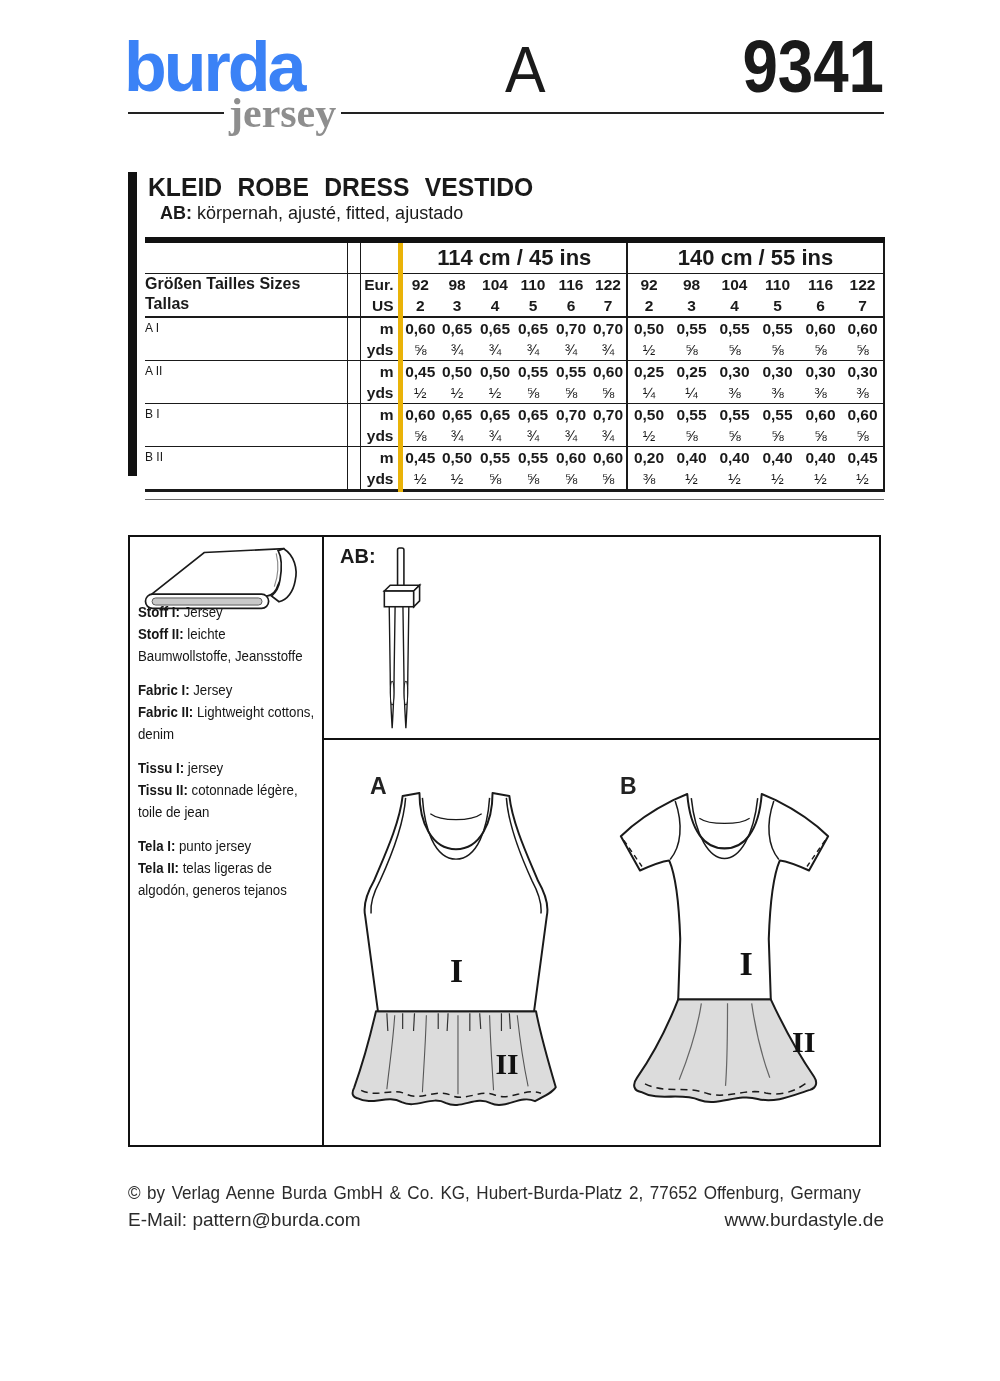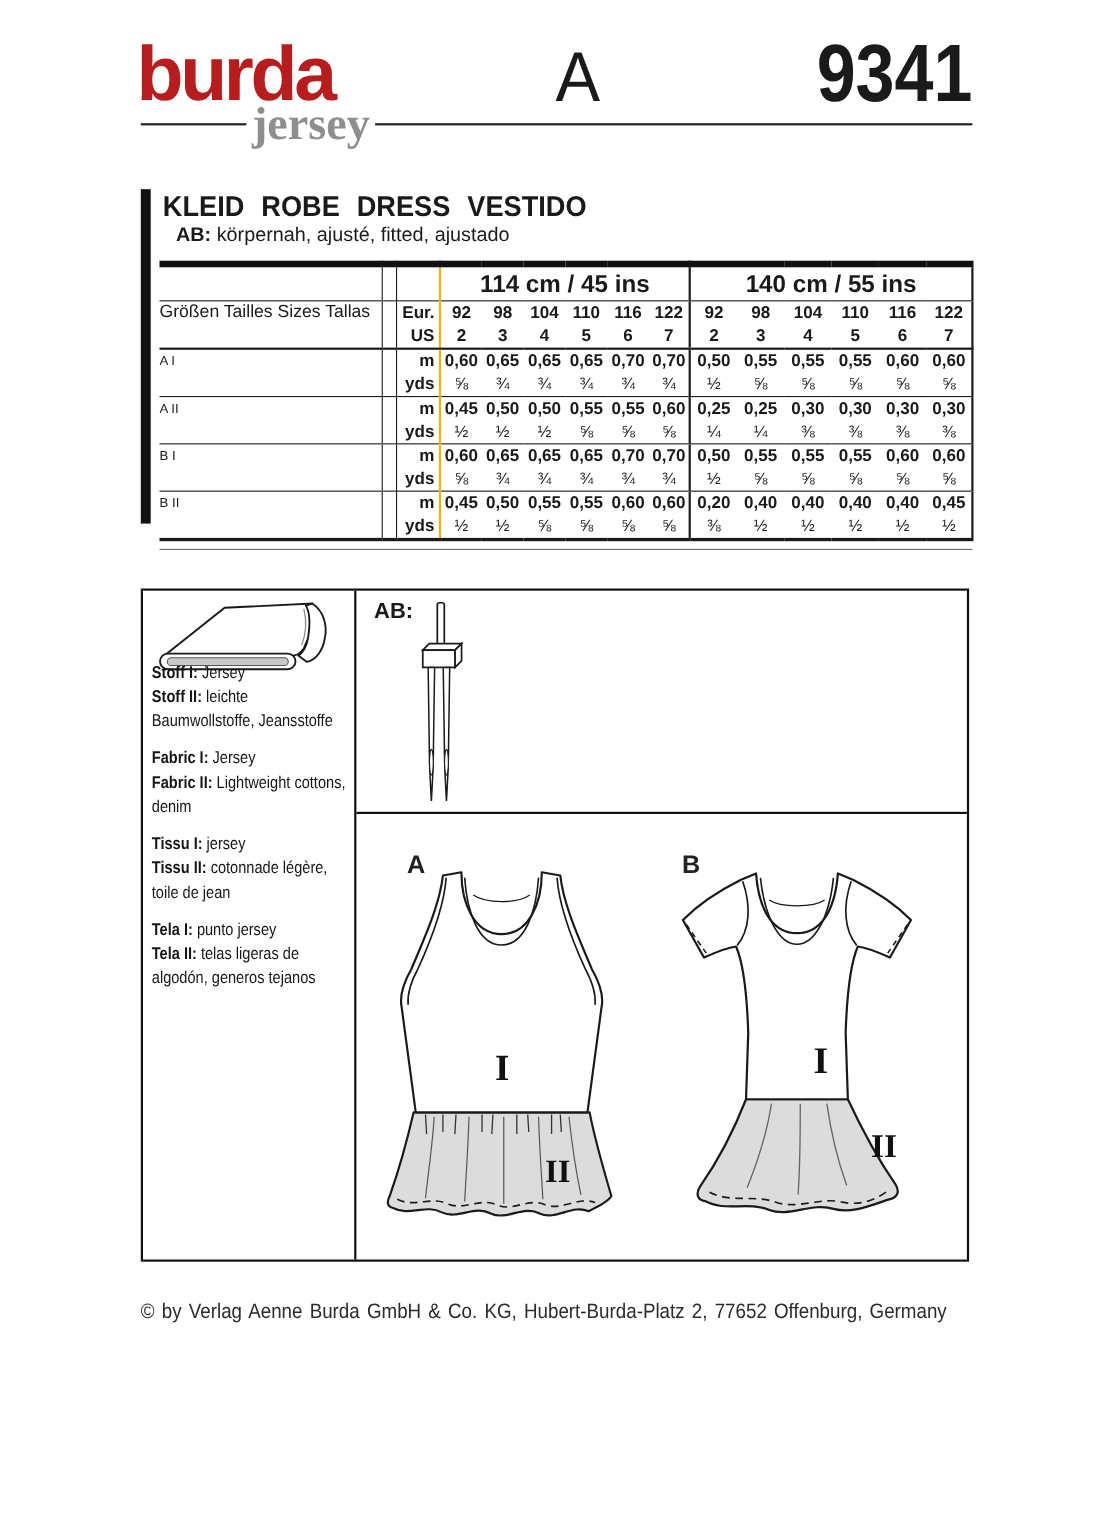--- a/index.html
+++ b/index.html
@@ -2,21 +2,21 @@
 <html><head>
 <meta charset="utf-8">
 <style>
   html,body{margin:0;padding:0;background:#ffffff;}
   #page{position:relative;width:1000px;height:1381px;background:#fff;overflow:hidden;
         font-family:"Liberation Sans",sans-serif;color:#1a1a1a;}
   [data-interactable]{box-sizing:border-box;}
 
   
   .brand{position:absolute;left:124px;top:32px;font-size:70px;font-weight:bold;
-         letter-spacing:-3px;color:#b91c1c;z-index:2;line-height:1;}
+         letter-spacing:-3px;color:#3b82f6;z-index:2;line-height:1;}
   .brand-sub{position:absolute;left:224px;top:92px;font-family:"Liberation Serif",serif;
          font-weight:bold;font-size:42px;color:#8e8e8e;background:#fff;padding:0 5px;
          z-index:3;line-height:1;}
   .header-rule{position:absolute;left:128px;top:112px;width:756px;height:2px;background:#222;z-index:1;}
   .view-letter{position:absolute;left:505px;top:38px;font-size:64px;line-height:1;
          transform:scaleX(.95);transform-origin:left top;}
   .pattern-number{position:absolute;left:690px;top:30px;width:194px;text-align:right;
          font-size:74px;font-weight:bold;line-height:1;transform:scaleX(.86);transform-origin:right top;}
 
   
@@ -28,25 +28,25 @@
 
   
   .tbl-wrap{position:absolute;left:145px;top:237px;}
   table.tbl{border-collapse:collapse;table-layout:fixed;width:739px;border-top:6px solid #111;}
   table.tbl td{padding:0;vertical-align:top;overflow:hidden;}
   .r1 td{height:30px;border-bottom:1px solid #1a1a1a;}
   .r2 td{height:42px;border-bottom:2px solid #1a1a1a;}
   .rd td{height:42px;border-bottom:1px solid #1a1a1a;}
   tr.last td{border-bottom:3px solid #1a1a1a;}
   .c-sp{border-left:1px solid #1a1a1a;border-right:1px solid #1a1a1a;}
-  .c-unit{border-right:2px solid #eab308;margin-left:19px;}
+  .c-unit{border-right:5px solid #eab308;margin-left:19px;}
   .grp-start{border-left:2px solid #1a1a1a;}
   .t-right{border-right:2px solid #1a1a1a;}
   .grp{font-size:22px;font-weight:bold;text-align:center;line-height:30px;white-space:nowrap;}
-  .size-label{font-size:16px;font-weight:normal;padding:2px 0 0 3px;line-height:20px;}
+  .size-label{font-size:16px;font-weight:bold;padding:2px 0 0 3px;line-height:20px;}
   .u-line{font-size:15.5px;font-weight:bold;text-align:right;padding-right:4px;line-height:21px;}
   .v-top{font-size:15.5px;font-weight:bold;text-align:center;line-height:21px;}
   .v-bot{font-size:15px;text-align:center;line-height:21px;}
   .row-label{font-size:12px;font-weight:normal;padding:1px 0 0 3px;line-height:21px;}
   .tbl-subline{position:absolute;left:145px;top:499px;width:739px;height:1px;background:#6a6a6a;}
 
   
   .panel{position:absolute;left:128px;top:535px;width:753px;height:612px;border:2px solid #111;}
   .panel-vdiv{position:absolute;left:192px;top:0;width:2px;height:608px;background:#111;}
   .panel-hdiv{position:absolute;left:194px;top:201px;right:0;height:2px;background:#111;}
@@ -488,14 +488,18 @@
       <path d="M76,13 C84,36 82,58 71,71" fill="none" stroke="#1a1a1a" stroke-width="1.5"></path>
       <path d="M174,13 C166,36 168,58 179,71" fill="none" stroke="#1a1a1a" stroke-width="1.5"></path>
       <path d="M25,52 L43,78" fill="none" stroke="#1a1a1a" stroke-width="1.4" stroke-dasharray="5 4"></path>
       <path d="M225,52 L207,78" fill="none" stroke="#1a1a1a" stroke-width="1.4" stroke-dasharray="5 4"></path>
       <text class="numeral" x="140" y="186" font-size="34" data-interactable="false">I</text>
       <text class="numeral" x="192" y="262" font-size="30" data-interactable="false">II</text>
     </svg>
   </div>
 
   <div class="footer1" data-interactable="false">© by Verlag Aenne Burda GmbH &amp; Co. KG, Hubert-Burda-Platz 2, 77652 Offenburg, Germany</div>
+  <div class="footer2" data-interactable="false">
+    <span data-interactable="false">E-Mail: pattern@burda.com</span>
+    <span data-interactable="false">www.burdastyle.de</span>
+  </div>
 
 </div>
 
 </body></html>

